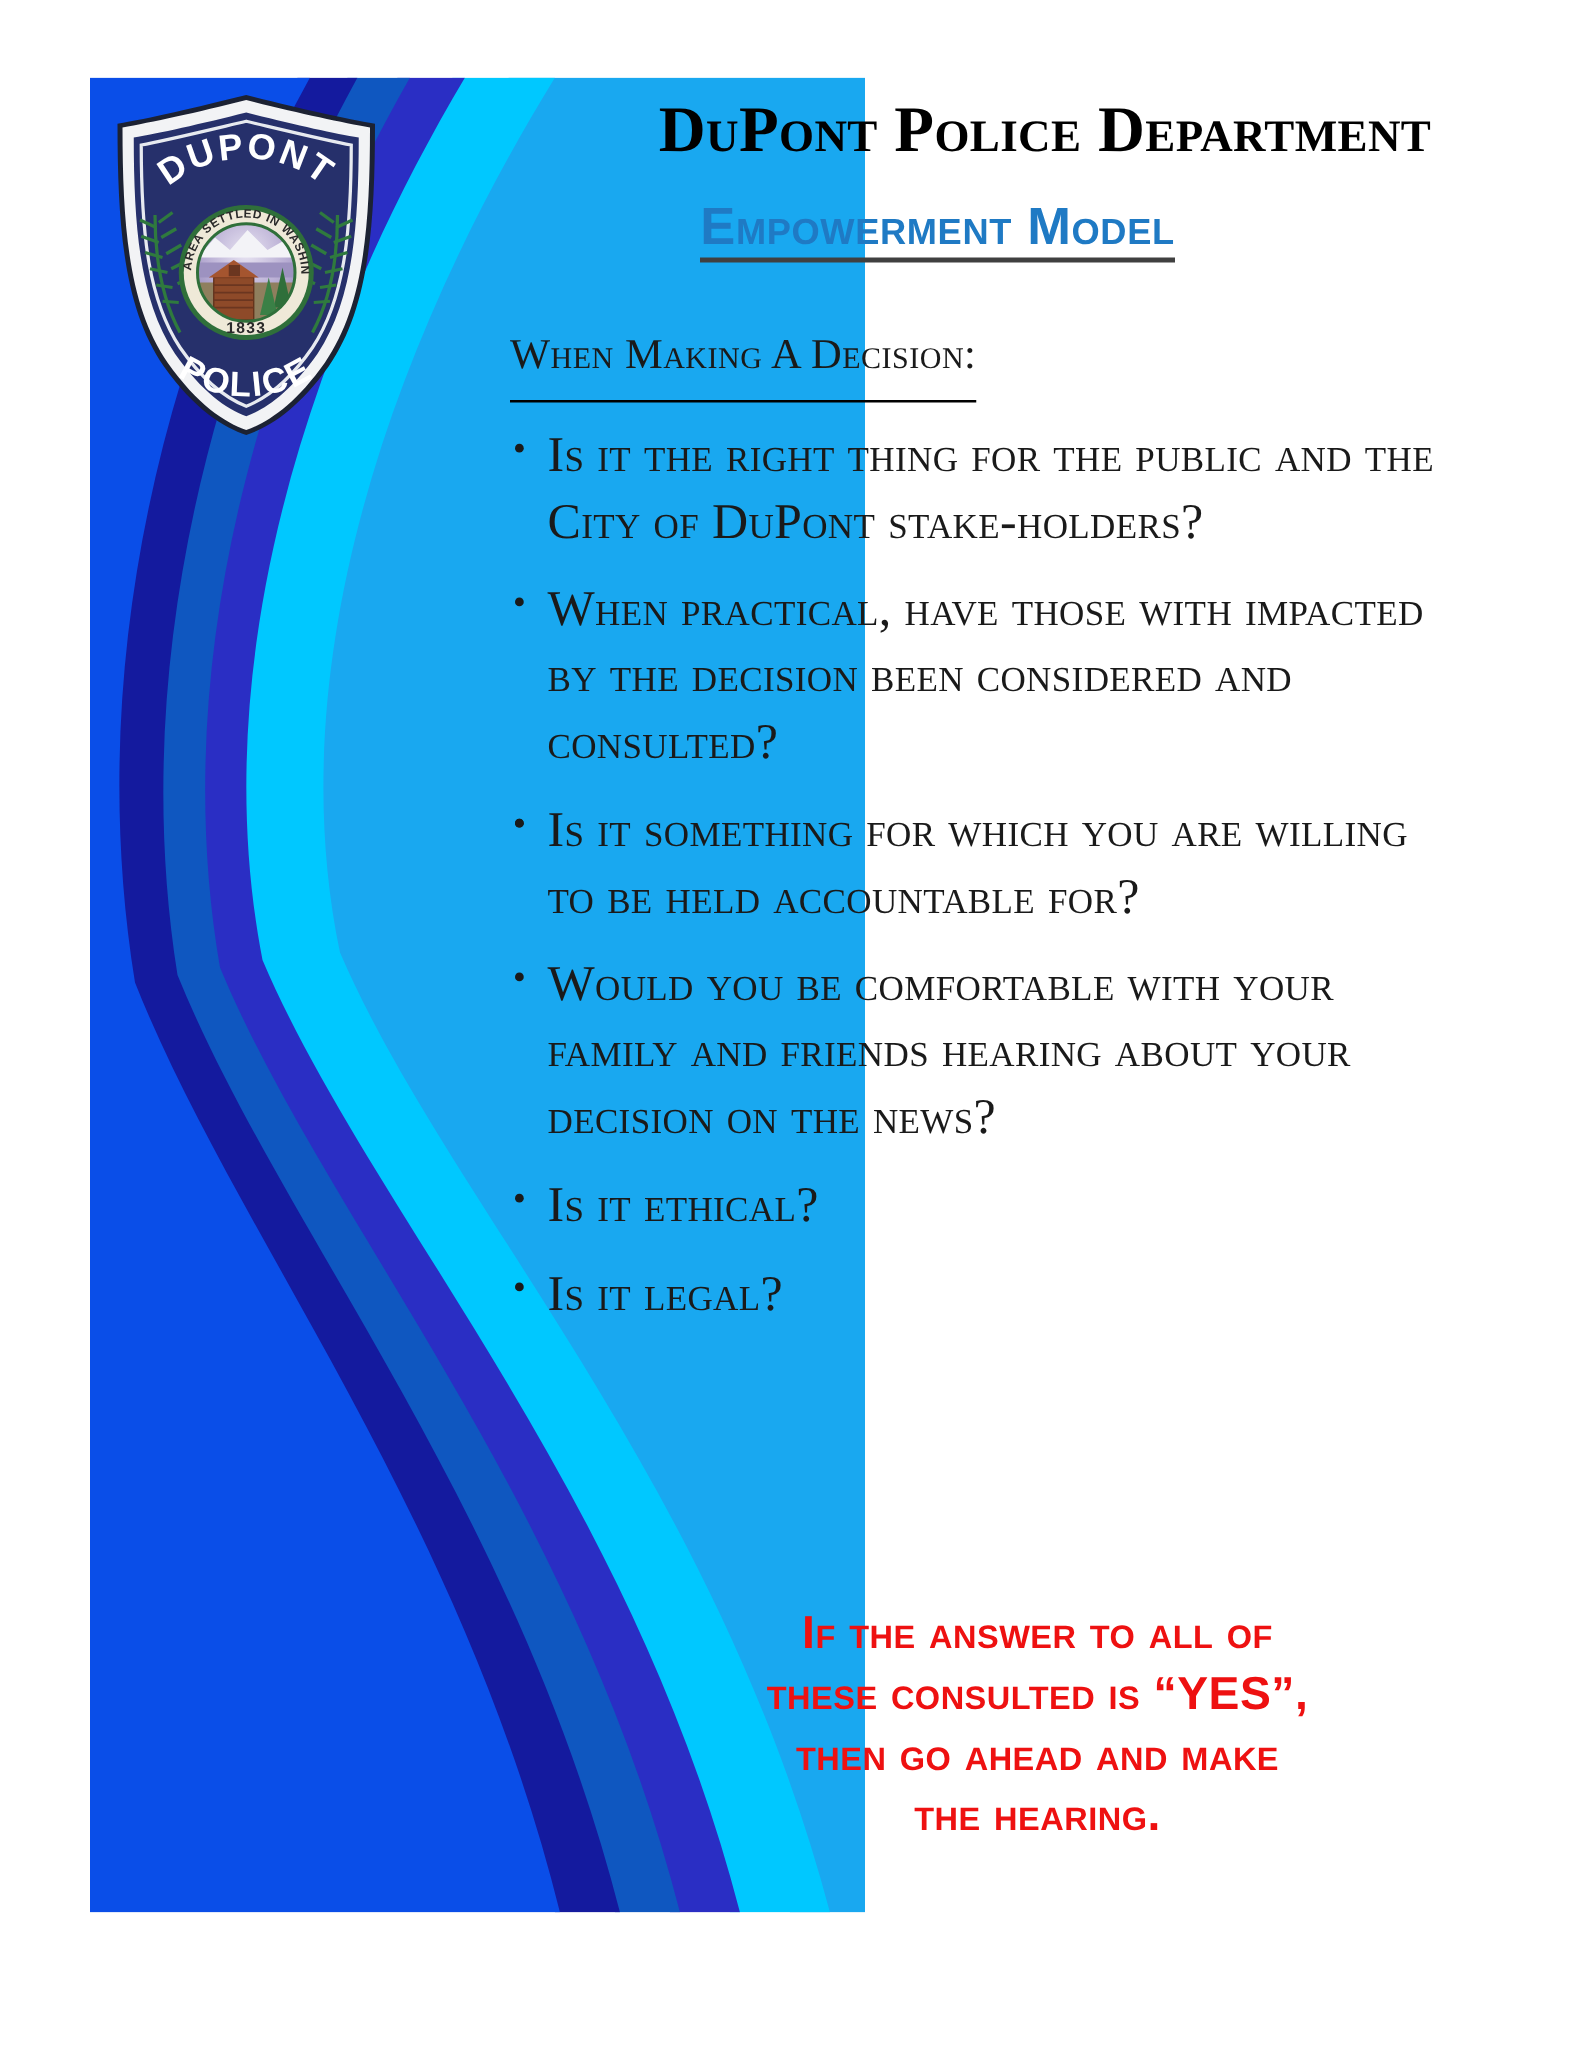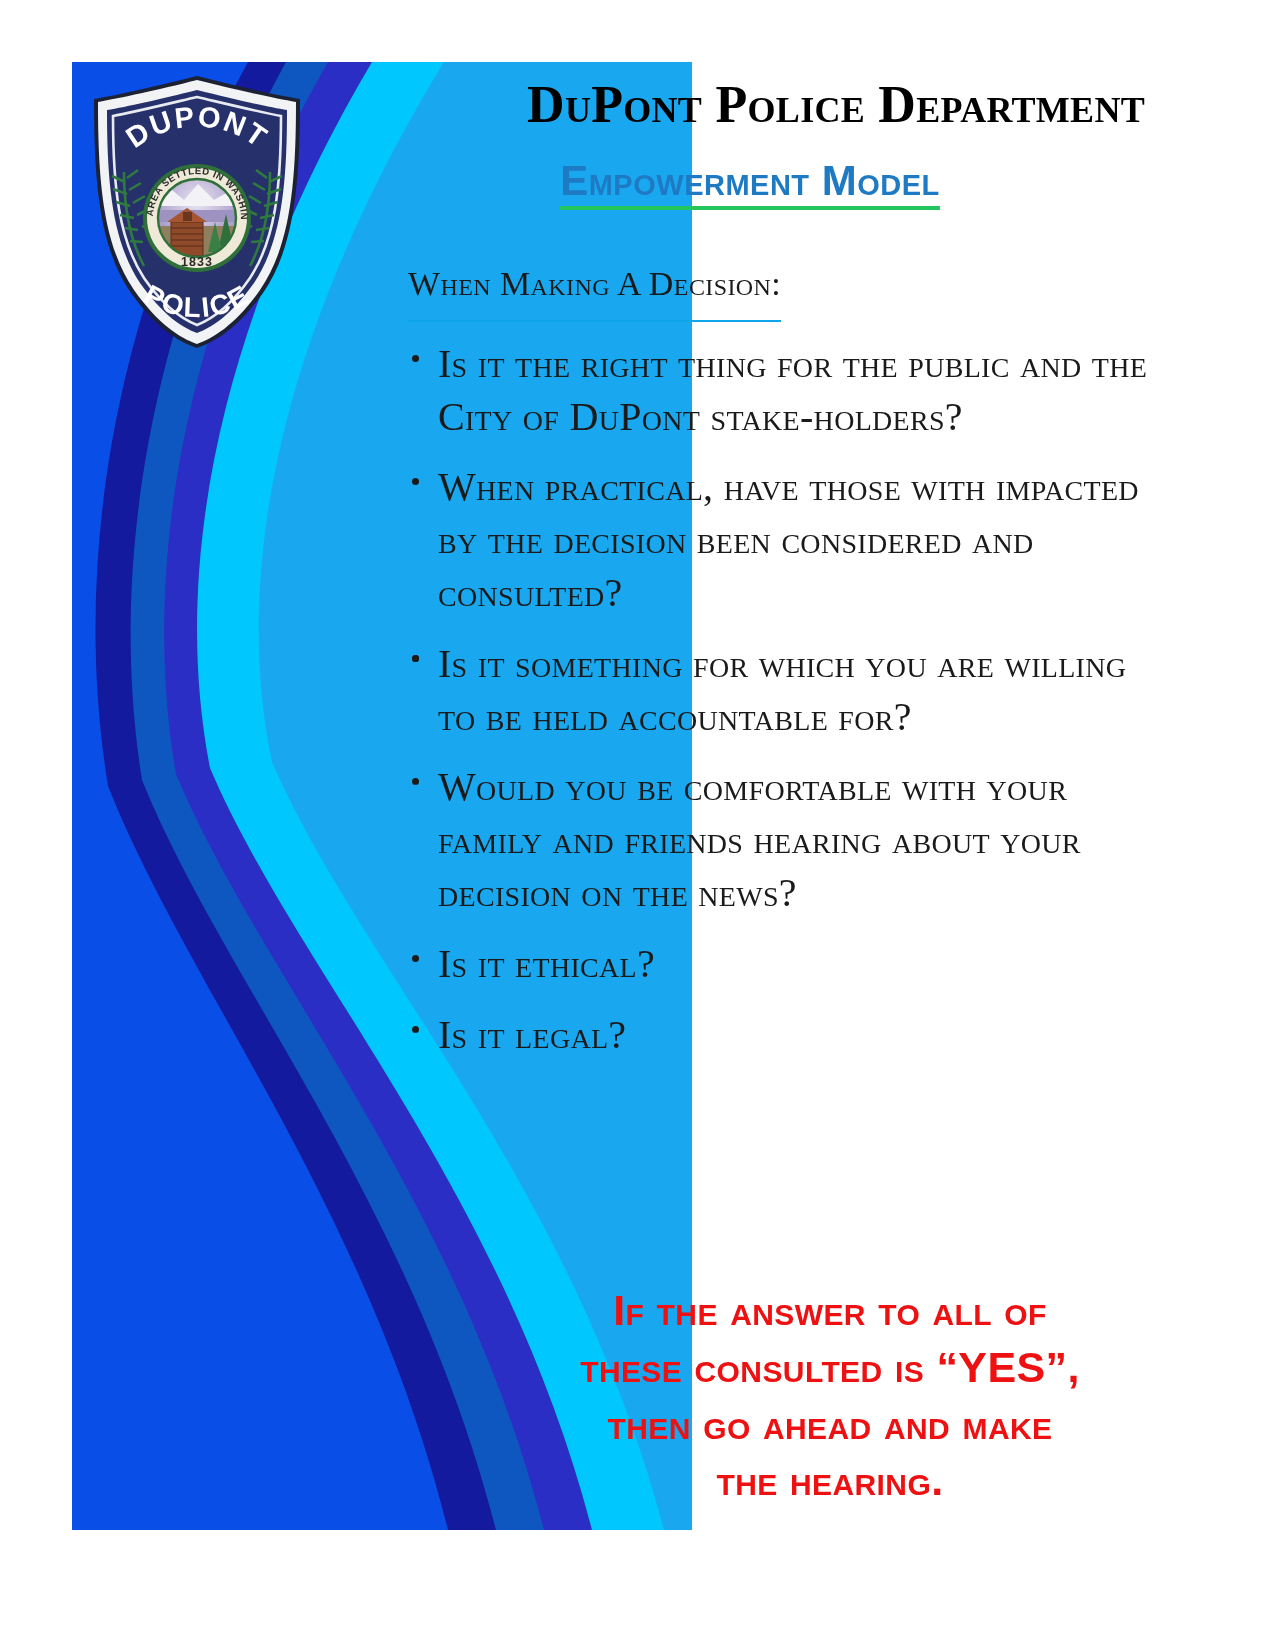--- a/index.html
+++ b/index.html
@@ -69,21 +69,21 @@
     font-family: "Liberation Sans", sans-serif;
     font-weight: bold;
     font-size: 42px;
     line-height: 1.1;
     color: #1f7ac4;
     font-variant: small-caps;
     letter-spacing: 0.5px;
   }
   .subtitle-inner {
     display: inline-block;
-    border-bottom: 4px solid #22c55e;
+    border-bottom: 4px solid #404040;
     padding-bottom: 2px;
   }
 
   
   .body-block {
     position: absolute;
     left: 400px;
     top: 264px;
     width: 760px;
   }
@@ -93,21 +93,21 @@
     font-size: 34px;
     line-height: 1.2;
     color: #1a1a1a;
     font-variant: small-caps;
     letter-spacing: 0.4px;
     margin: 0 0 16px 8px;
     display: block;
   }
   .lead-inner {
     display: inline-block;
-    border-bottom: 2px solid #0ea5e9;
+    border-bottom: 2px solid #000000;
     padding-bottom: 15px;
   }
 
   ul.questions {
     list-style: none;
     margin: 0;
     padding: 0;
   }
   ul.questions li {
     position: relative;
@@ -133,21 +133,21 @@
 
   
   .callout {
     position: absolute;
     left: 515px;
     top: 1282px;
     width: 630px;
     text-align: center;
     font-family: "Liberation Sans", sans-serif;
     font-weight: bold;
-    font-size: 43px;
+    font-size: 37px;
     line-height: 1.32;
     color: #ee1111;
     font-variant: small-caps;
     letter-spacing: 0.4px;
   }
   .callout .cl { display: block; }
 </style>
 </head>
 <body>
 

